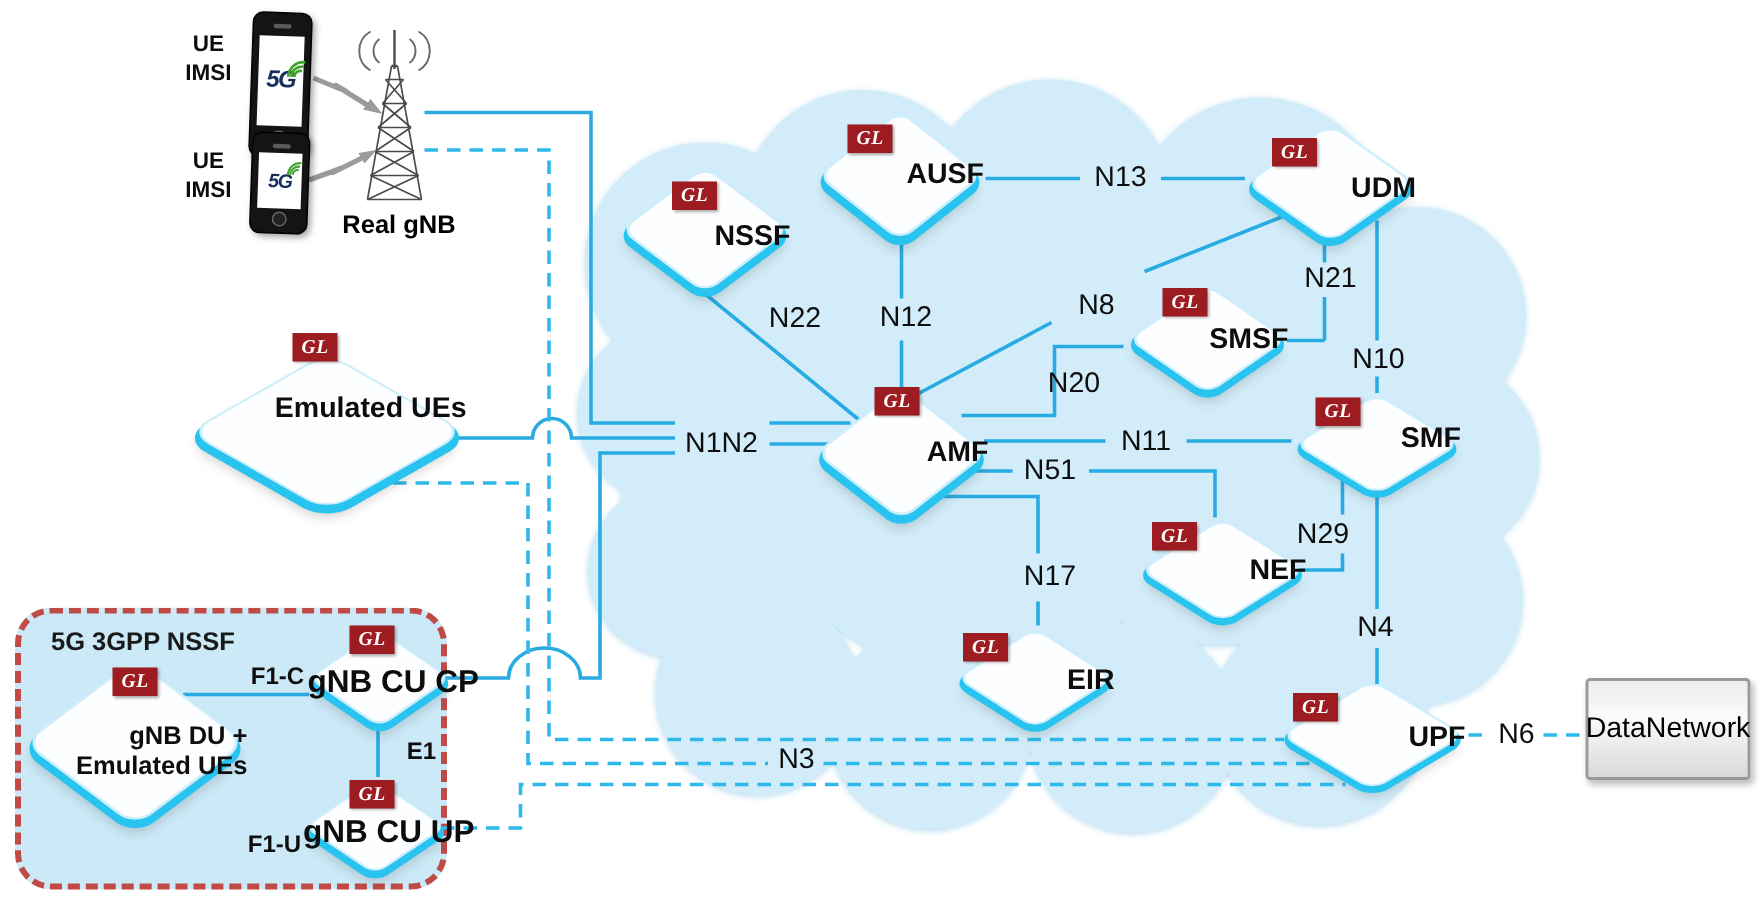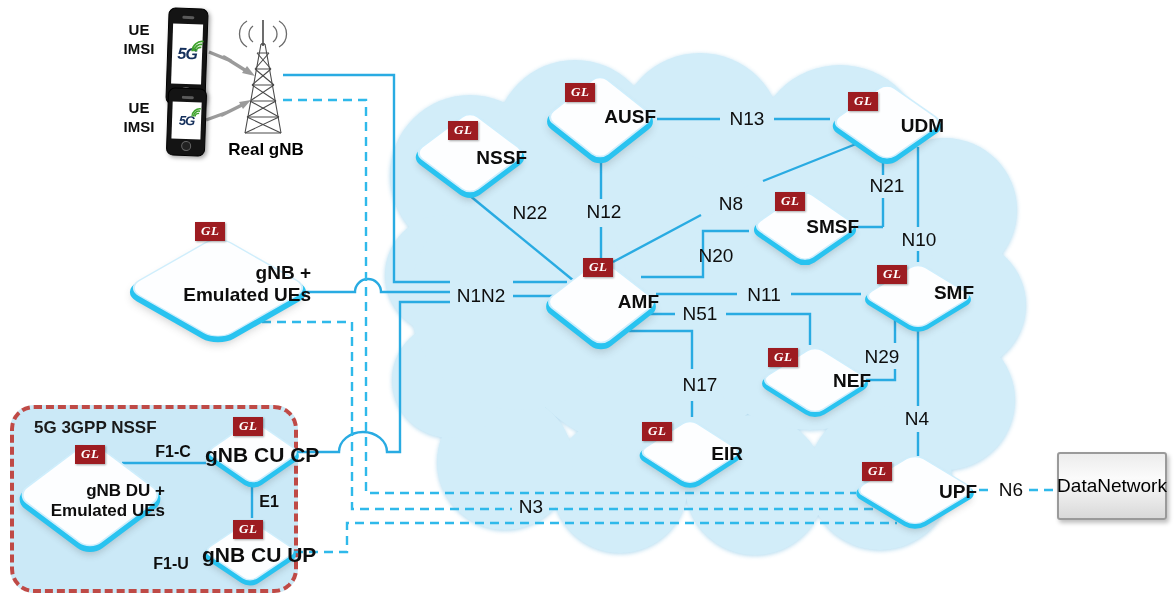--- a/index.html
+++ b/index.html
@@ -16,21 +16,21 @@
   
   .dnbox{position:absolute;left:1057px;top:452px;width:110px;height:68px;box-sizing:border-box;
          background:linear-gradient(180deg,#ececec 0%,#fbfbfb 38%,#d9d9d9 100%);
          border:2px solid #9a9a9a;border-radius:3px;box-shadow:2px 3px 4px rgba(0,0,0,.25);
          display:flex;align-items:center;justify-content:center;
          font-size:19px;line-height:24px;color:#000;}
   
   svg.wires{position:absolute;left:0;top:0;}
   
   .ll{position:absolute;transform:translate(-50%,-50%);font-size:19px;color:#0d0d0d;white-space:nowrap;}
-  .ll.b{font-weight:bold;font-size:16px;}
+  .ll.b{font-weight:bold;font-size:16px;margin-left:12px;}
   .core-title{position:absolute;left:432px;top:397px;font-size:23px;font-weight:bold;color:#0d0d0d;}
   
   .node{position:absolute;}
   .diamond{position:absolute;left:50%;top:50%;background:#fdfeff;border:2px solid #cfeefc;
            border-radius:15%;box-sizing:border-box;
            transform:translate(-50%,-50%) scaleY(var(--sy)) rotate(45deg);
            box-shadow:4px 4px 0 2px #29c3f0, 8px 8px 9px rgba(60,60,60,.22);}
   .badge{position:absolute;background:#9d1c21;color:#fff;font-family:"Liberation Serif","DejaVu Serif",serif;
          font-style:italic;font-weight:bold;font-size:13px;padding:1px 6px 2px;letter-spacing:.5px;
          box-shadow:1px 1px 2px rgba(0,0,0,.35);}
@@ -152,21 +152,20 @@
   <span class="ll" style="left:1011px;top:490px">N6</span>
   <span class="ll b" style="left:173px;top:452px">F1-C</span>
   <span class="ll b" style="left:269px;top:502px">E1</span>
   <span class="ll b" style="left:171px;top:564px">F1-U</span>
 
 
   <div class="node" style="left:125px;top:235px;width:186px;height:106px">
     <div class="diamond" style="width:132px;height:132px;--sy:.57;box-shadow:5px 5px 0 3px #29c3f0, 9px 10px 10px rgba(60,60,60,.25)"></div>
     <span class="badge" style="left:70px;top:-13px">GL</span>
     <div class="nlabel" style="top:27px">
-      <div>gNB +</div>
       <div>Emulated UEs</div>
     </div>
   </div>
 
   <div class="node" style="left:413px;top:110px;width:114px;height:86px">
     <div class="diamond" style="width:81px;height:81px;--sy:.75"></div>
     <span class="badge" style="left:35px;top:11px">GL</span>
     <div class="nlabel" style="top:37px">NSSF</div>
   </div>
 

